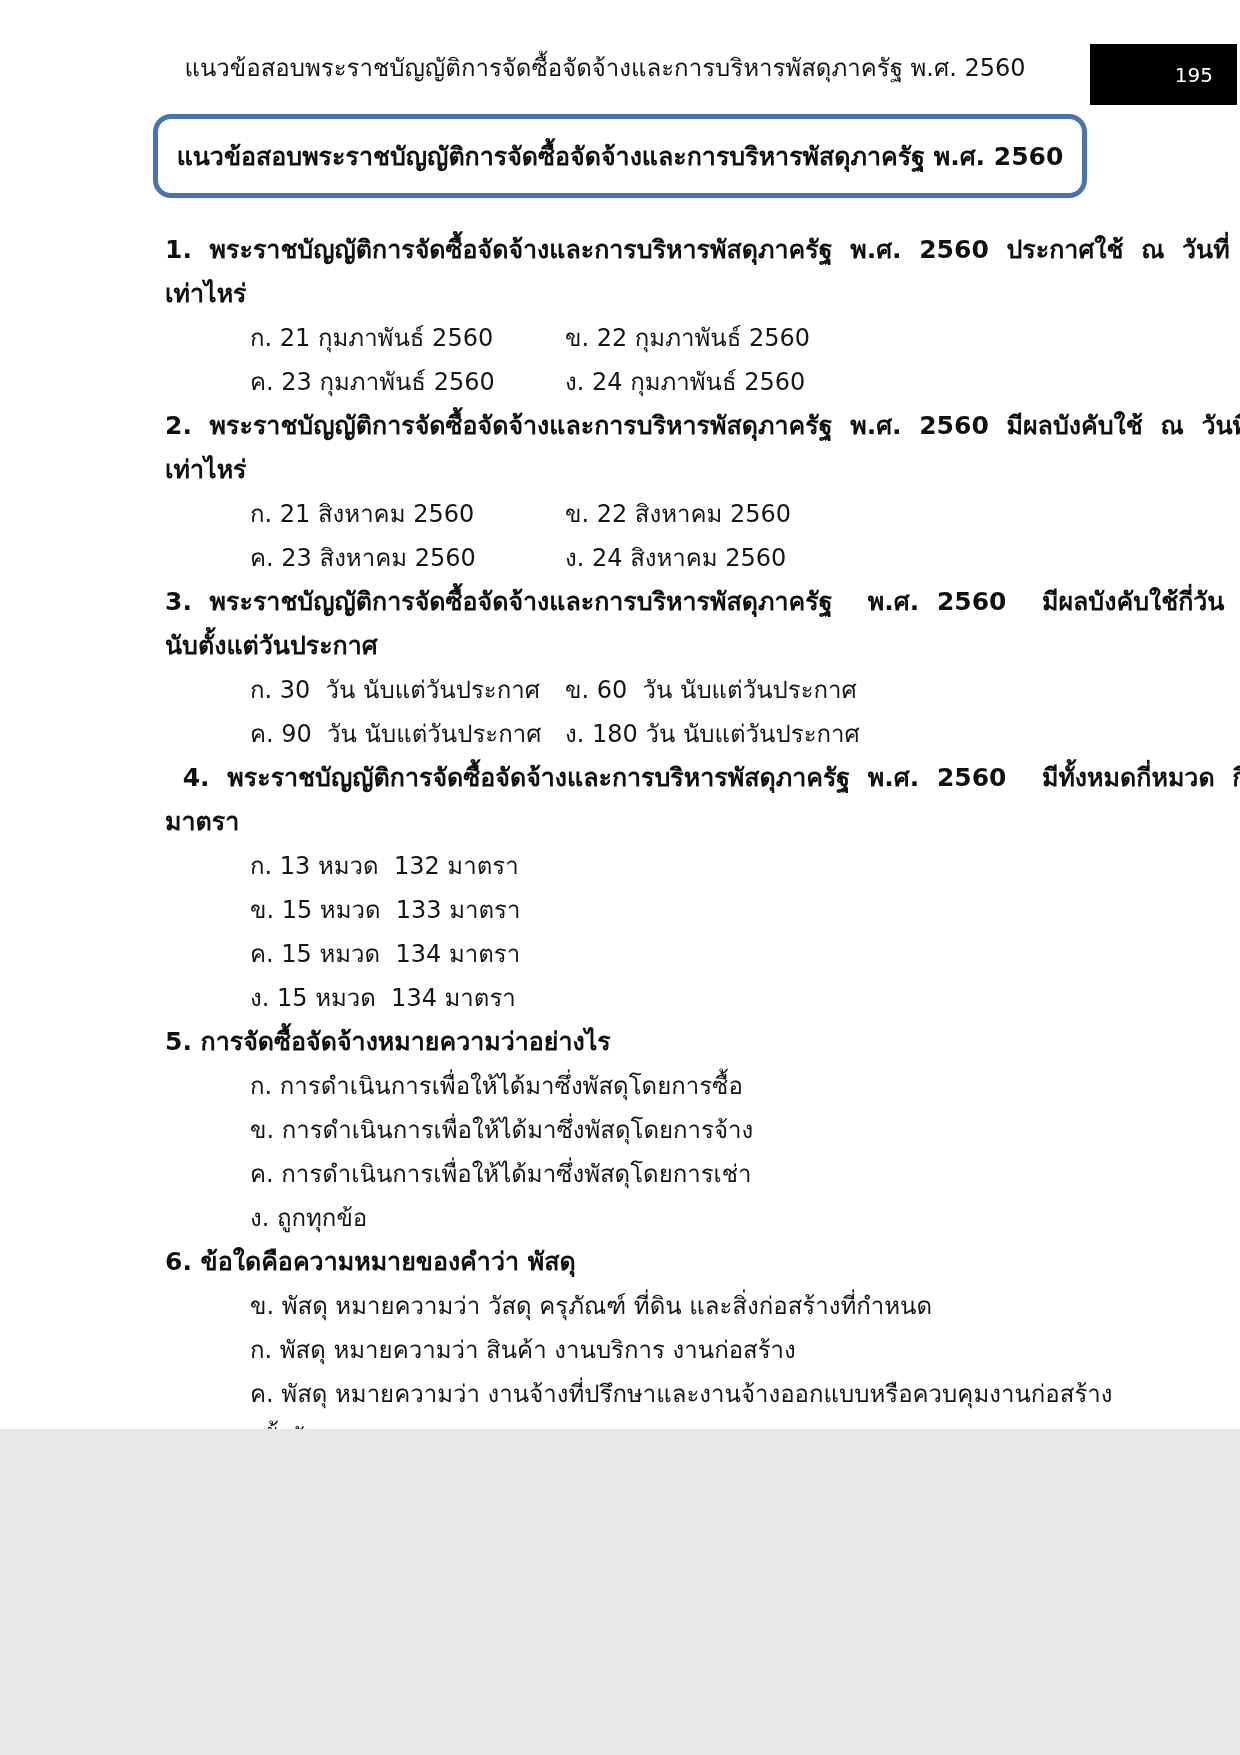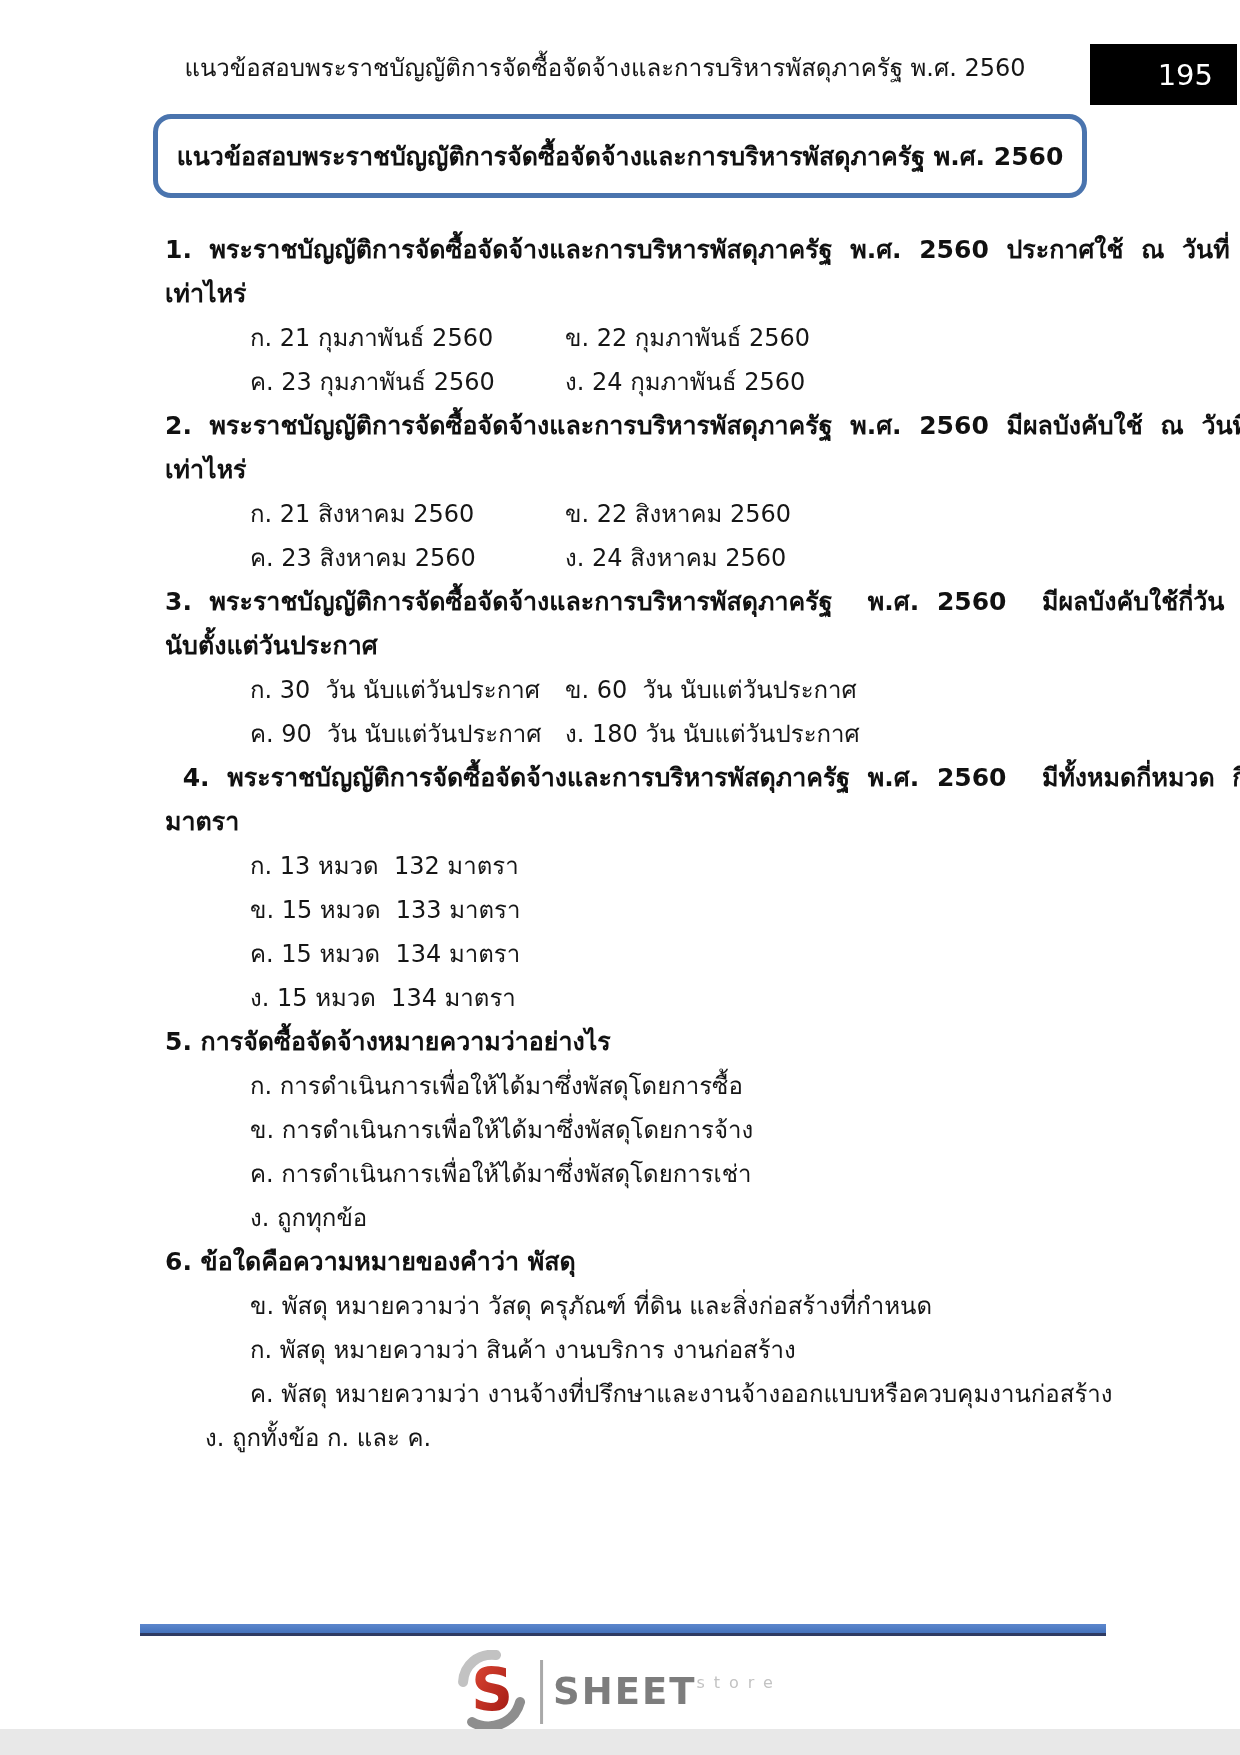--- a/index.html
+++ b/index.html
@@ -1,31 +1,31 @@
 <!DOCTYPE html>
 <html><head>
 <meta charset="utf-8">
 <style>
   html,body{margin:0;padding:0;background:#e8e8e8;}
   .page{
-    position:relative;width:1240px;height:1729px;background:#ffffff;
+    position:relative;width:1240px;height:1429px;background:#ffffff;
     margin:0 auto;overflow:hidden;
     font-family:"DejaVu Sans",sans-serif;color:#111;
   }
   
   .header-title{
     position:absolute;top:50px;left:-15px;width:100%;
     text-align:center;font-size:24px;line-height:36px;color:#151515;
     white-space:pre;
   }
   .page-badge{
     position:absolute;top:44px;left:1090px;width:147px;height:61px;
     background:#000000;color:#ffffff;
     display:flex;align-items:center;justify-content:flex-end;
-    padding-right:24px;box-sizing:border-box;font-size:29px;
+    padding-right:24px;box-sizing:border-box;font-size:20px;
   }
   
   .title-box{
     position:absolute;top:114px;left:153px;width:934px;height:84px;
     box-sizing:border-box;border:5px solid #4a74ae;border-radius:18px;
     background:#ffffff;display:flex;align-items:center;justify-content:center;
   }
   .title-box-text{font-size:25px;font-weight:bold;color:#111;white-space:pre;}
   
   .content{position:absolute;top:228px;left:165px;width:910px;}

